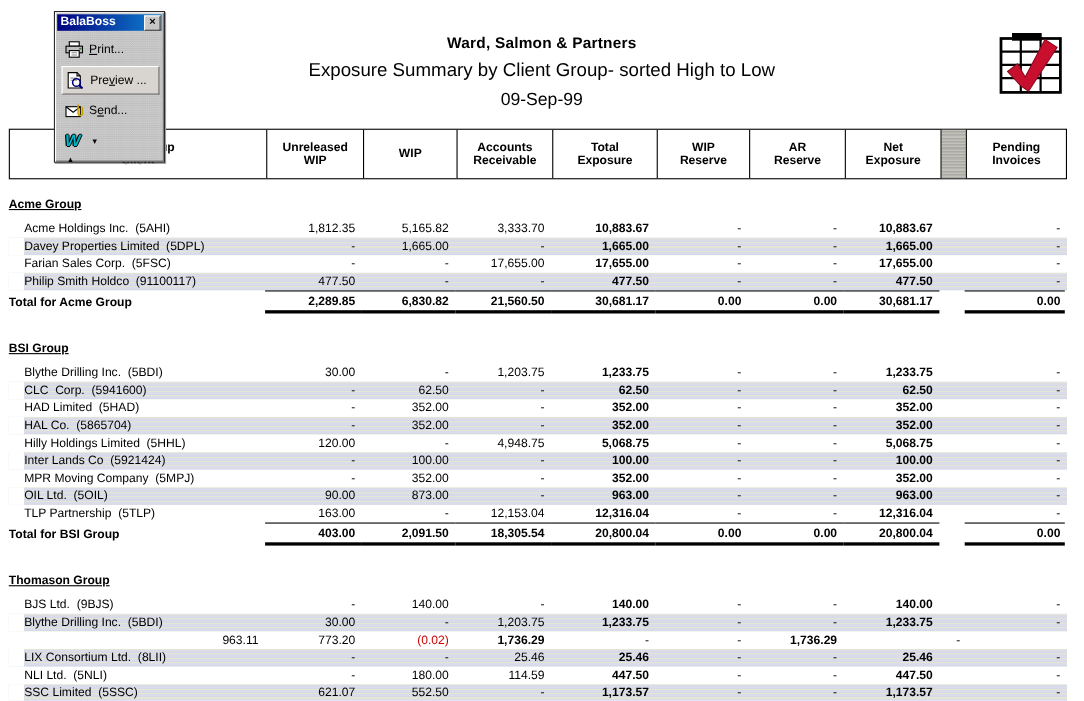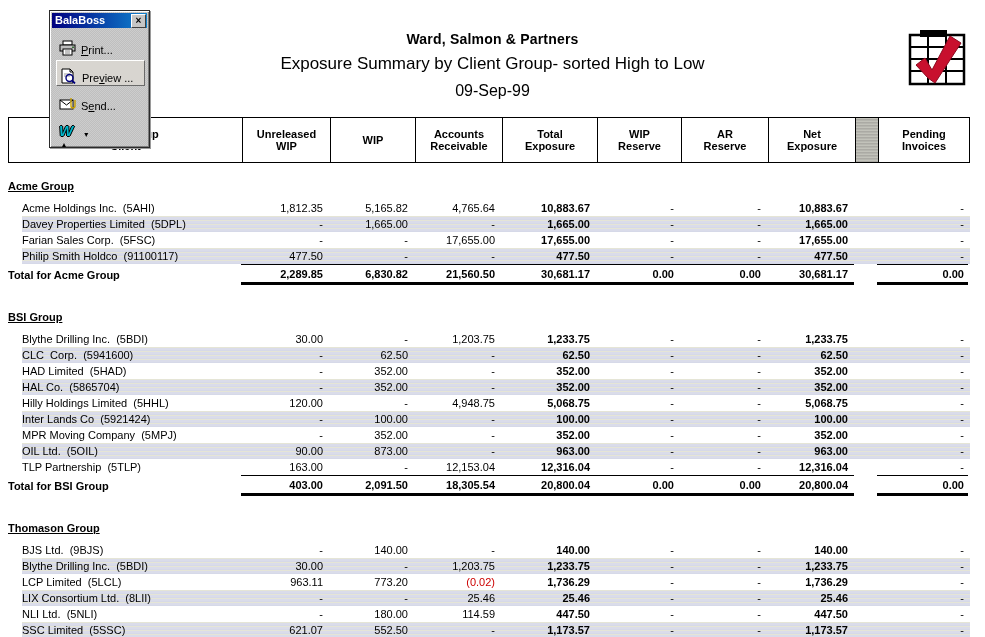--- a/index.html
+++ b/index.html
@@ -64,21 +64,21 @@
     color:#fff;font-weight:bold;font-size:11px;line-height:15px;
     padding-left:3px;position:relative;
   }
   .tb-close{
     position:absolute;right:1px;top:1px;width:13px;height:12px;
     background:#c6c6c6;border:1px solid;border-color:#fff #404040 #404040 #fff;
     font-size:10px;font-weight:bold;color:#000;display:flex;align-items:center;justify-content:center;
     line-height:10px;cursor:default;
   }
   .tb-items{padding:5px 2px 0 4px;}
-  .tb-item{display:flex;align-items:flex-end;gap:5px;height:22px;font-size:11px;padding:1px 3px;margin-bottom:3px;position:relative;}
+  .tb-item{display:flex;align-items:center;gap:5px;height:22px;font-size:11px;padding:1px 3px;margin-bottom:3px;position:relative;}
   .tb-item.raised{background:#d8d5d0;border:1px solid;border-color:#fff #6a6a6a #6a6a6a #fff;}
   .tb-item .key{text-decoration:underline;}
   .tb-icon{width:17px;height:16px;flex:0 0 17px;}
   .w-glyph{
     font-size:15px;font-weight:bold;font-style:italic;color:#00b4c8;
     text-shadow:1px 0 0 #000,-1px 0 0 #000,0 1px 0 #000,0 -1px 0 #000;
   }
   .dd-arrow{font-size:8px;margin-left:6px;}
   .collapse-arrow{position:absolute;left:6px;bottom:-9px;font-size:8px;color:#000;}
 </style>
@@ -168,21 +168,21 @@
 Exposure</div>
     <div class="header-cell spacer"></div>
     <div class="header-cell">Pending
 Invoices</div>
   </div>
   <div id="table-body">
       <div class="group"><div class="group-title">Acme Group</div><div class="grid-row row ">
           <div class="cell c-client">Acme Holdings Inc.  (5AHI)</div>
           <div class="cell num ">1,812.35</div>
           <div class="cell num ">5,165.82</div>
-          <div class="cell num ">4,765.64</div>
+          <div class="cell num ">3,333.70</div>
           <div class="cell num bold">10,883.67</div>
           <div class="cell num ">-</div>
           <div class="cell num ">-</div>
           <div class="cell num bold">10,883.67</div>
           <div class="cell spacer-cell"></div>
           <div class="cell num pending">-</div>
         </div><div class="grid-row row striped">
           <div class="cell c-client">Davey Properties Limited  (5DPL)</div>
           <div class="cell num ">-</div>
           <div class="cell num ">1,665.00</div>
@@ -354,21 +354,20 @@
           <div class="cell num ">30.00</div>
           <div class="cell num ">-</div>
           <div class="cell num ">1,203.75</div>
           <div class="cell num bold">1,233.75</div>
           <div class="cell num ">-</div>
           <div class="cell num ">-</div>
           <div class="cell num bold">1,233.75</div>
           <div class="cell spacer-cell"></div>
           <div class="cell num pending">-</div>
         </div><div class="grid-row row ">
-          <div class="cell c-client">LCP Limited  (5LCL)</div>
           <div class="cell num ">963.11</div>
           <div class="cell num ">773.20</div>
           <div class="cell num neg">(0.02)</div>
           <div class="cell num bold">1,736.29</div>
           <div class="cell num ">-</div>
           <div class="cell num ">-</div>
           <div class="cell num bold">1,736.29</div>
           <div class="cell spacer-cell"></div>
           <div class="cell num pending">-</div>
         </div><div class="grid-row row striped">

